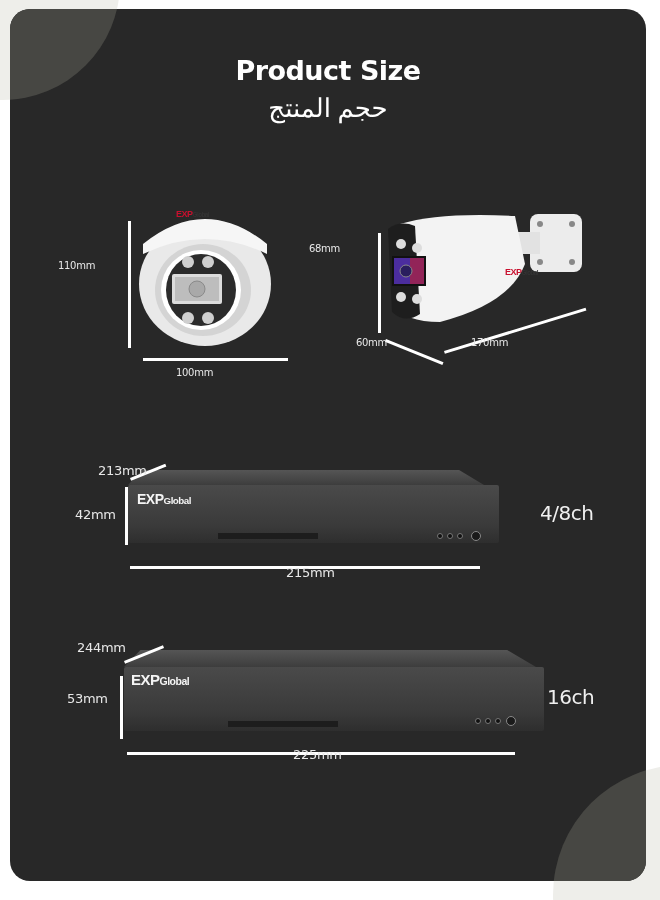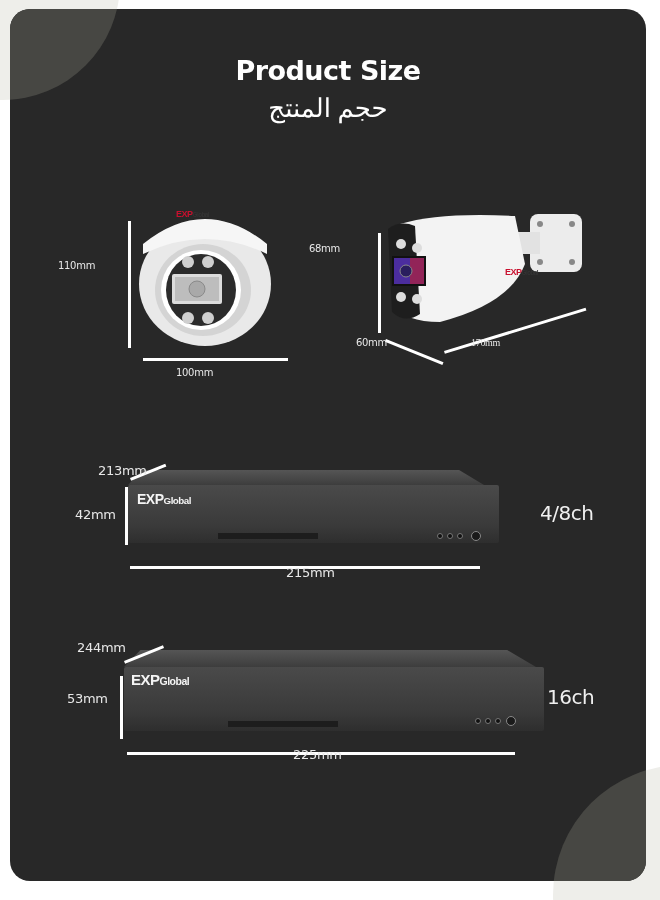--- a/index.html
+++ b/index.html
@@ -77,21 +77,21 @@
         <circle cx="37" cy="44" r="5" fill="#ddd"></circle>
       <circle cx="21" cy="93" r="5" fill="#ddd"></circle>
         <circle cx="37" cy="95" r="5" fill="#ddd"></circle>
     </svg>
     <div class="brand" style="left:495px;top:258px;font-size:9px;"><span style="color:#c8102e">EXP</span><small style="color:#333">Global</small></div>
     <div class="line" style="left:368px;top:224px;width:3px;height:100px;"></div>
     <div class="dim" style="left:299px;top:234px;">68mm</div>
     <div class="line" style="left:376px;top:330px;width:62px;height:3px;transform-origin:0 0;transform:rotate(22deg);"></div>
     <div class="dim" style="left:346px;top:328px;">60mm</div>
     <div class="line" style="left:434px;top:342px;width:148px;height:3px;transform-origin:0 0;transform:rotate(-17deg);"></div>
-    <div class="dim" style="left:461px;top:328px;font-family:Liberation Serif, serif;">170mm</div>
+    <div class="dim" style="left:461px;top:328px;">170mm</div>
   </div>
 
   <div>
     <div class="dvr-top" style="left:118px;top:461px;width:356px;height:15px;clip-path:polygon(4% 0,93% 0,100% 100%,0 100%);"></div>
     <div class="dvr-front" style="left:118px;top:476px;width:371px;height:58px;"></div>
     <div class="dvr-strip" style="left:208px;top:524px;width:100px;height:6px;"></div>
     <div class="dvr-btn" style="left:427px;top:524px;"></div>
     <div class="dvr-btn" style="left:437px;top:524px;"></div>
     <div class="dvr-btn" style="left:447px;top:524px;"></div>
     <div class="dvr-knob" style="left:461px;top:522px;"></div>

